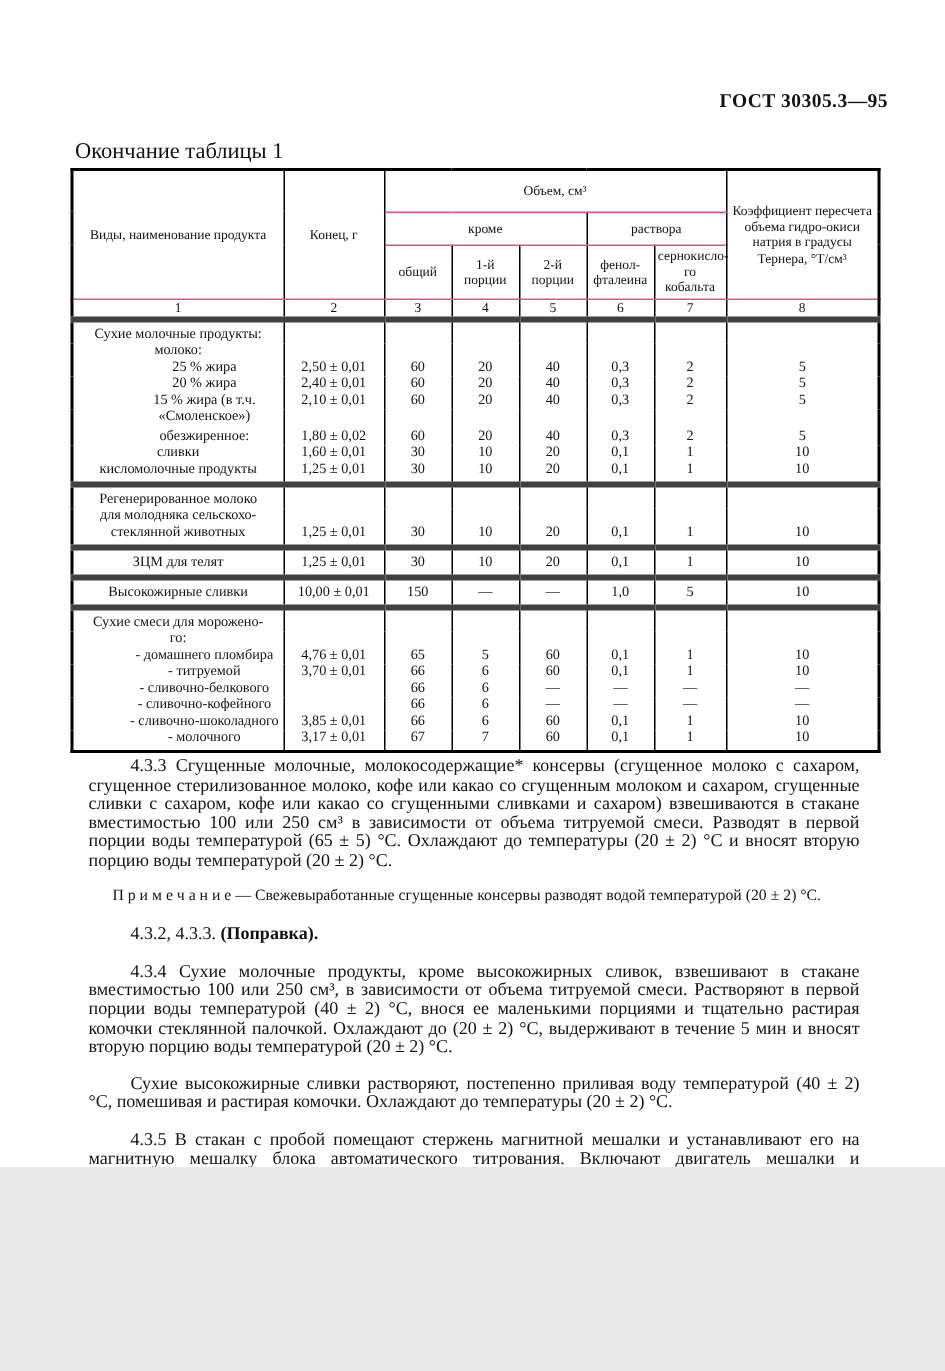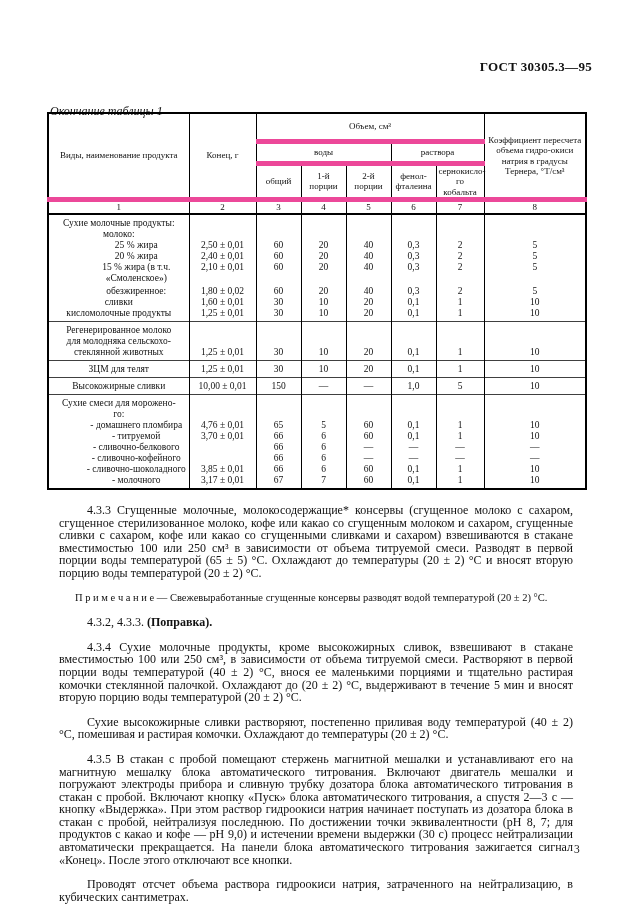--- a/index.html
+++ b/index.html
@@ -1,48 +1,48 @@
 <!DOCTYPE html>
 <html><head>
 <meta charset="utf-8">
 <style>
   html,body { margin:0; padding:0; background:#e8e8e8; }
   .page {
-    position:relative; width:630px; height:914px; margin:0 auto;
+    position:relative; width:630px; height:778px; margin:0 auto;
     background:#ffffff; color:#111;
     font-family:"Liberation Serif","DejaVu Serif",serif;
     overflow:hidden;
   }
   .doc-number {
     position:absolute; top:59px; right:38px;
     font-weight:bold; font-size:13px; letter-spacing:0.3px;
   }
   .table-caption {
-    position:absolute; top:104px; left:50px;
-    font-style:italic; font-size:12px;
+    position:absolute; top:93px; left:50px;
+    font-size:15px;
   }
   table.main {
     position:absolute; top:112px; left:47px; width:538px;
     border-collapse:collapse; table-layout:fixed;
     border:2px solid #000;
     font-size:9.5px; line-height:11px;
   }
   table.main th, table.main td {
     border-left:1px solid #000; border-right:1px solid #000;
     font-weight:normal; vertical-align:middle;
     padding:0 2px; text-align:center;
   }
   tr.hrow1 { height:28px; }
   tr.hrow2 { height:22px; }
   tr.hrow3 { height:36px; }
   tr.numsrow { height:14px; }
-  tr.hrow1 th, tr.hrow2 th, tr.hrow3 th { border-bottom:5px solid #ec4899; font-size:9px; line-height:10.5px; }
+  tr.hrow1 th, tr.hrow2 th, tr.hrow3 th { border-bottom:1px solid #ec4899; font-size:9px; line-height:10.5px; }
   tr.numsrow td { border-bottom:2px solid #000; font-size:9px; }
   tbody.body-rows td { border-top:none; border-bottom:none; }
-  tbody.body-rows tr.group-start td { border-top:1px solid #404040; padding-top:3px; }
+  tbody.body-rows tr.group-start td { border-top:4px solid #404040; padding-top:3px; }
   tbody.body-rows tr.group-end td { padding-bottom:2px;margin-left:38px; }
   td.name-cell { text-align:left; padding-left:4px; }
   td.name-cell.ind { padding-left:37px; }
   .content {
     position:absolute; top:492px; left:47px; width:538px;
     font-size:12px; line-height:12.6px; text-align:justify;
   }
   .content p { margin:12px; text-indent:28px; }
   .content p.note { font-size:10.5px; margin:3px 0 2px 0; }
   .content p.amendment b { font-weight:bold; }
@@ -72,21 +72,21 @@
         <col style="width:102px">
     </colgroup>
     <thead>
       <tr class="hrow1">
         <th rowspan="3">Виды, наименование продукта</th>
         <th rowspan="3">Конец, г</th>
         <th colspan="5">Объем, см³</th>
         <th rowspan="3">Коэффициент пересчета объема гидро-окиси натрия в градусы Тернера, °Т/см³</th>
       </tr>
       <tr class="hrow2">
-        <th colspan="3">воды</th>
+        <th colspan="3">кроме</th>
         <th colspan="2">раствора</th>
       </tr>
       <tr class="hrow3">
         <th>общий</th>
         <th>1-й порции</th>
         <th>2-й порции</th>
         <th>фенол-фталеина</th>
         <th>сернокисло-го кобальта</th>
       </tr>
       <tr class="numsrow">

